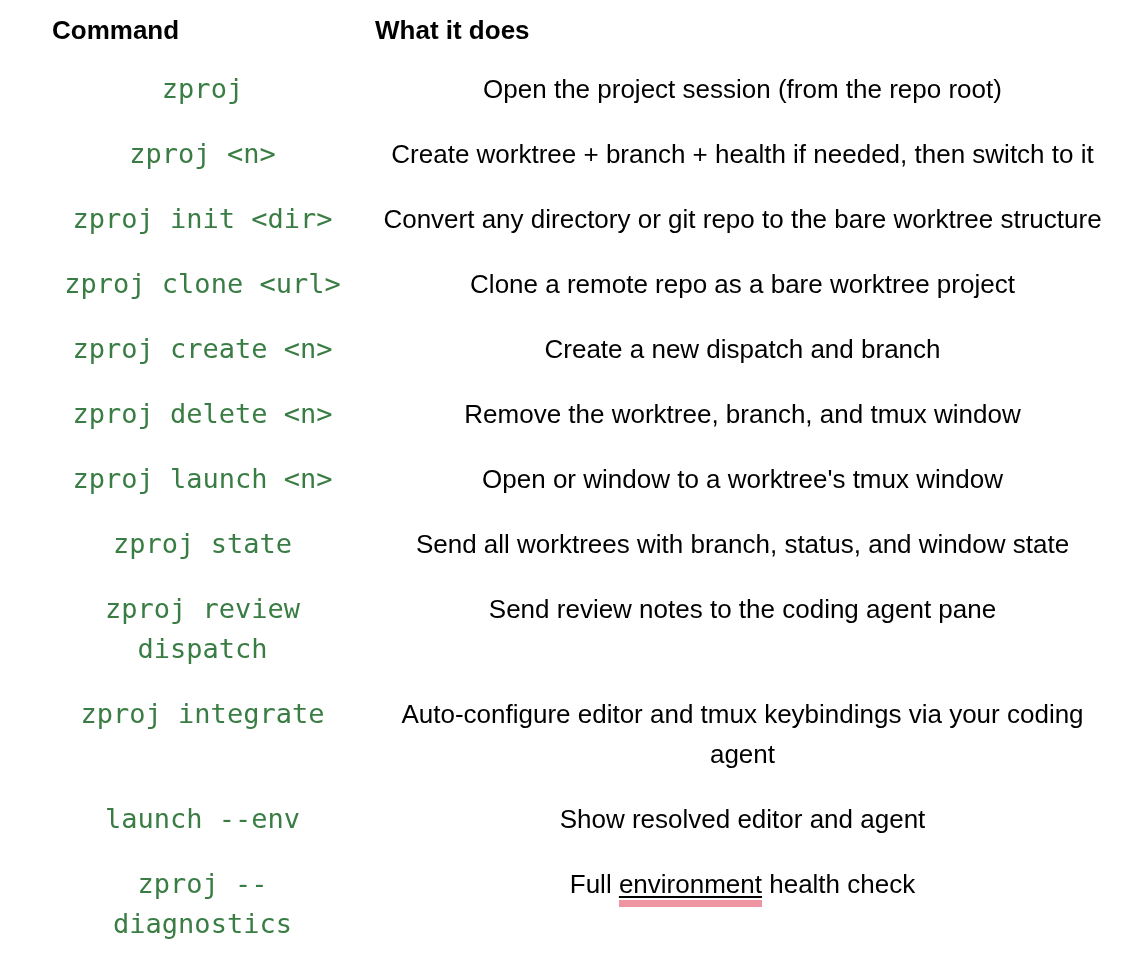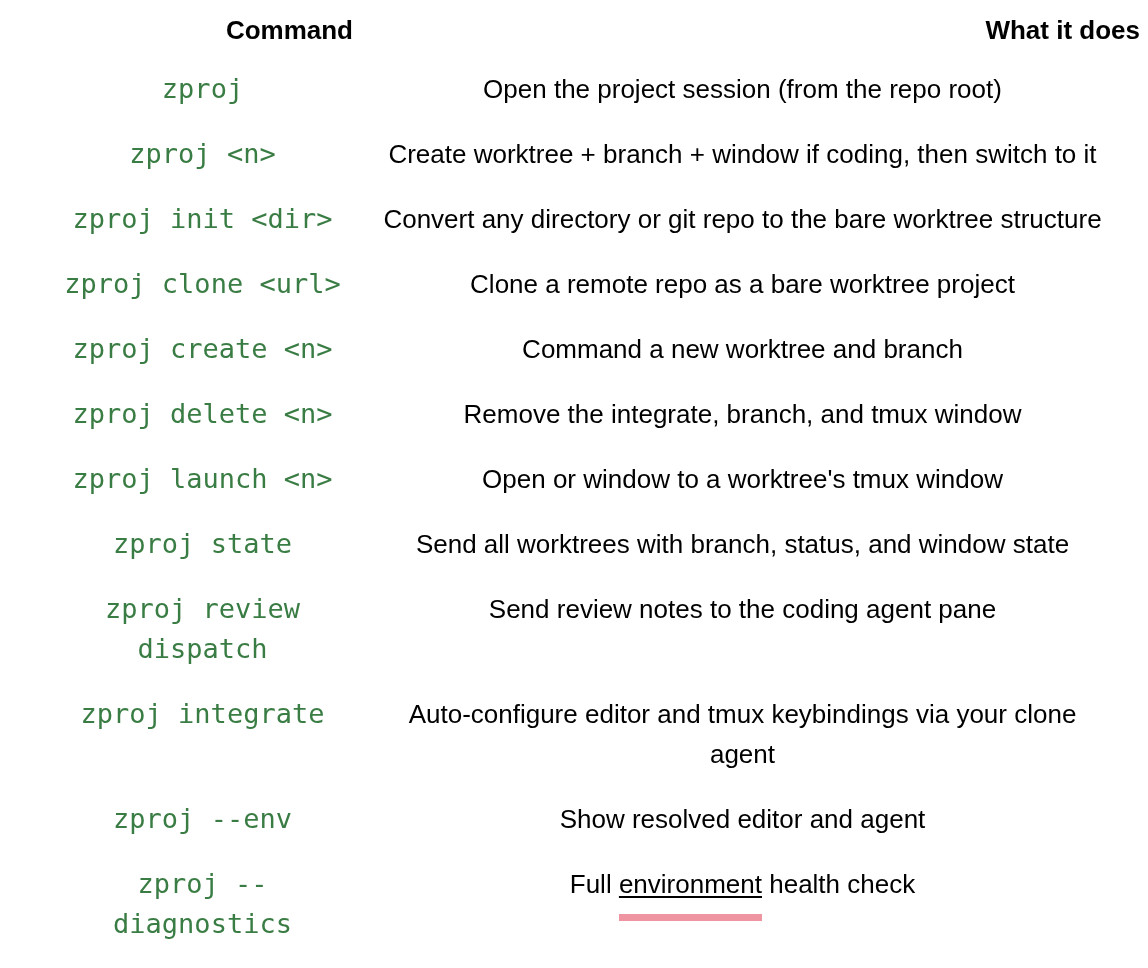--- a/index.html
+++ b/index.html
@@ -21,21 +21,21 @@
   .col-cmd {
     padding: 2px 0 23px 22px;
   }
   .col-desc {
     padding: 2px 38px 23px 22px;
   }
   .header-cell {
     font-weight: bold;
     font-size: 26px;
     line-height: 40px;
-    text-align: right;
+    text-align: left;
   }
   .header-cell.col-cmd {
     padding: 10px 0 17px 22px;
   }
   .header-cell.col-desc {
     padding: 10px 8px 17px 22px;
   }
   .cmd {
     display: block;
     font-family: "DejaVu Sans Mono", monospace;
@@ -47,21 +47,21 @@
   .desc {
     display: block;
     font-size: 26px;
     line-height: 40px;
   }
   .spellcheck {
     text-decoration: underline;
     text-decoration-thickness: 2px;
     text-underline-offset: 3px;
     border-bottom: 7px solid var(--spell-pink, #ef94a1);
-    padding-bottom: 15px;
+    padding-bottom: 1px;
   }
   .row-contents { display: contents; }
 </style>
 </head>
 <body style="background: rgb(255, 255, 255);">
 
 <main>
   <section class="doc-table">
     <div class="cell col-cmd header-cell">Command</div>
     <div class="cell col-desc header-cell">What it does</div>
@@ -73,21 +73,21 @@
     <div class="cell col-desc">
       <span class="desc">Open the project session (from the repo root)</span>
     </div>
   </div>
 
   <div class="row-contents">
     <div class="cell col-cmd">
       <code class="cmd">zproj &lt;n&gt;</code>
     </div>
     <div class="cell col-desc">
-      <span class="desc">Create worktree + branch + window if coding, then switch to it</span>
+      <span class="desc">Create worktree + branch + health if needed, then switch to it</span>
     </div>
   </div>
 
   <div class="row-contents">
     <div class="cell col-cmd">
       <code class="cmd">zproj init &lt;dir&gt;</code>
     </div>
     <div class="cell col-desc">
       <span class="desc">Convert any directory or git repo to the bare worktree structure</span>
     </div>
@@ -100,30 +100,30 @@
     <div class="cell col-desc">
       <span class="desc">Clone a remote repo as a bare worktree project</span>
     </div>
   </div>
 
   <div class="row-contents">
     <div class="cell col-cmd">
       <code class="cmd">zproj create &lt;n&gt;</code>
     </div>
     <div class="cell col-desc">
-      <span class="desc">Command a new worktree and branch</span>
+      <span class="desc">Create a new dispatch and branch</span>
     </div>
   </div>
 
   <div class="row-contents">
     <div class="cell col-cmd">
       <code class="cmd">zproj delete &lt;n&gt;</code>
     </div>
     <div class="cell col-desc">
-      <span class="desc">Remove the integrate, branch, and tmux window</span>
+      <span class="desc">Remove the worktree, branch, and tmux window</span>
     </div>
   </div>
 
   <div class="row-contents">
     <div class="cell col-cmd">
       <code class="cmd">zproj launch &lt;n&gt;</code>
     </div>
     <div class="cell col-desc">
       <span class="desc">Open or window to a worktree's tmux window</span>
     </div>
@@ -145,27 +145,27 @@
     <div class="cell col-desc">
       <span class="desc">Send review notes to the coding agent pane</span>
     </div>
   </div>
 
   <div class="row-contents">
     <div class="cell col-cmd">
       <code class="cmd">zproj integrate</code>
     </div>
     <div class="cell col-desc">
-      <span class="desc">Auto-configure editor and tmux keybindings via your clone agent</span>
+      <span class="desc">Auto-configure editor and tmux keybindings via your coding agent</span>
     </div>
   </div>
 
   <div class="row-contents">
     <div class="cell col-cmd">
-      <code class="cmd">zproj --env</code>
+      <code class="cmd">launch --env</code>
     </div>
     <div class="cell col-desc">
       <span class="desc">Show resolved editor and agent</span>
     </div>
   </div>
 
   <div class="row-contents">
     <div class="cell col-cmd">
       <code class="cmd">zproj --diagnostics</code>
     </div>

